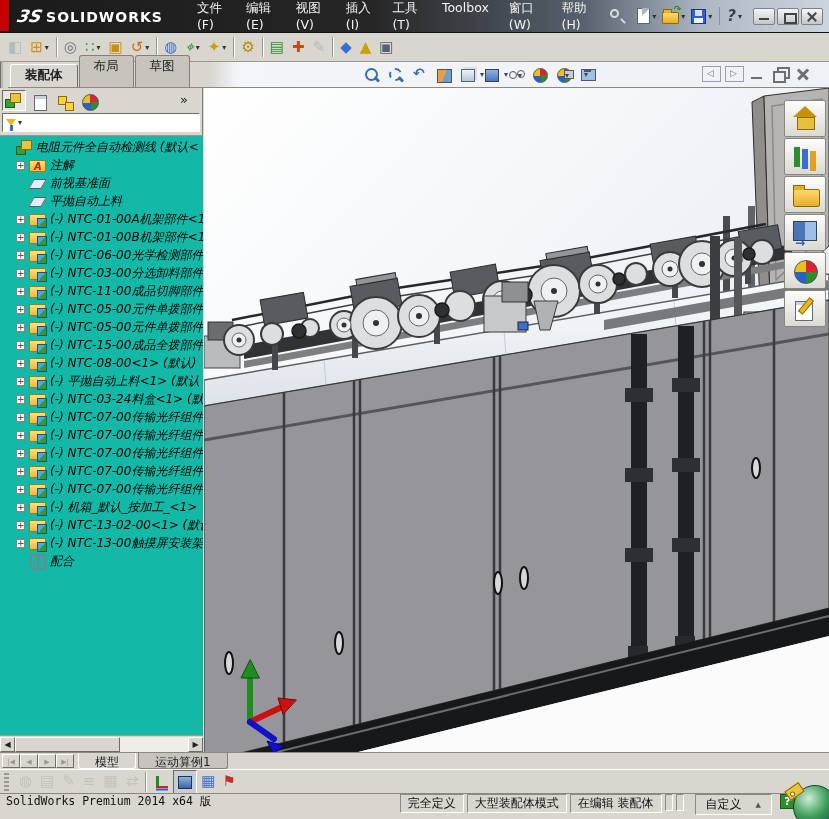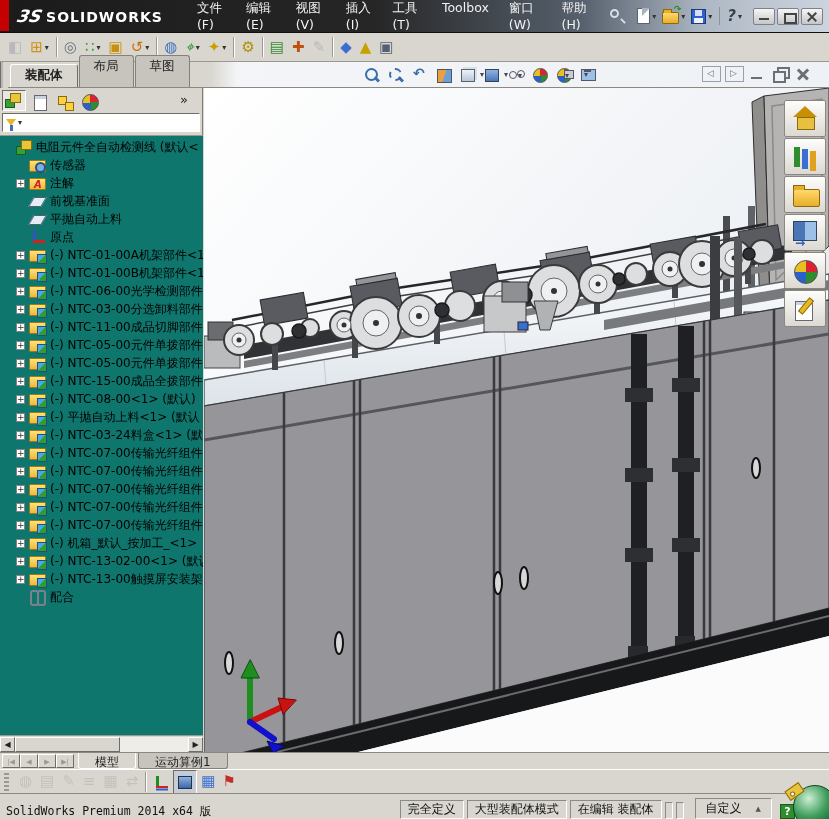--- a/index.html
+++ b/index.html
@@ -93,21 +93,21 @@
      box-shadow:inset 0 3px 0 #c8d2e0;}
   .ph-config::before{content:"";position:absolute;left:4px;top:4px;width:7px;height:7px;background:#ffd040;border:1px solid #8a6a10;}
   .ph-config::after{content:"";position:absolute;left:11px;top:10px;width:7px;height:7px;background:#ffd040;border:1px solid #8a6a10;}
   .ph-ball::before{content:"";position:absolute;left:3px;top:2px;width:15px;height:15px;border-radius:50%;
      background:conic-gradient(#d23 0 25%,#2e8e2e 0 50%,#2a5fd0 0 75%,#e8c020 0);border:1px solid #555;}
   .filterrow{margin:1px 2px;height:19px;background:#fff;border:1px solid;border-color:#6f6c66 #fff #fff #6f6c66;display:flex;align-items:center;padding-left:3px;}
   .funnel{width:0;height:0;border-left:5px solid transparent;border-right:5px solid transparent;border-top:7px solid #e8b820;position:relative;margin-right:2px;}
   .funnel::after{content:"";position:absolute;left:-1.5px;top:-1px;width:3px;height:6px;background:#3a6fd0;}
   .f-dd{font-size:8px;color:#333;}
   .filter-input{flex:1;border:none;outline:none;height:15px;font-size:11px;background:transparent;}
-  .tree{position:absolute;left:0;top:47px;bottom:17px;width:203px;background:#0f766e;border-top:1px solid #9b988f;overflow:hidden;padding-top:2px;}
+  .tree{position:absolute;left:0;top:47px;bottom:17px;width:203px;background:#14b8a6;border-top:1px solid #9b988f;overflow:hidden;padding-top:2px;font-style:italic;}
   .trow{display:flex;align-items:center;height:18px;padding-left:16px;white-space:nowrap;overflow:hidden;font-size:12px;color:#000;}
   .trow.root{padding-left:2px;}
   .plus{flex:none;width:9px;height:9px;border:1px solid #848484;background:#fff;font-size:9px;line-height:7px;text-align:center;color:#333;margin-right:4px;}
   .plus:empty{visibility:hidden;}
   .ticon{flex:none;width:17px;height:16px;position:relative;margin-right:4px;}
   .ticon.folder{background:linear-gradient(#ffe27a,#edb93a);border:1px solid #9c7a1a;border-radius:1px;height:12px;margin-top:2px;}
   .ticon.history::after{content:"";position:absolute;left:5px;top:1px;width:7px;height:7px;border-radius:50%;background:#fff;border:2px solid #2a5fd0;}
   .ticon.sensors::after{content:"";position:absolute;left:5px;top:1px;width:7px;height:7px;border-radius:50%;background:#7ab0e8;border:2px solid #28527a;}
   .ticon.annotations::after{content:"A";position:absolute;left:4px;top:0px;color:#c22;font-size:10px;font-weight:bold;}
   .ticon.asm-root::before{content:"";position:absolute;left:1px;top:7px;width:8px;height:7px;background:#35a035;border:1px solid #1c5c1c;}
@@ -151,21 +151,21 @@
   .mtool{position:absolute;left:0;top:769px;width:829px;height:24px;background:#d9d6cf;border-top:1px solid #fff;display:flex;align-items:center;}
   .grip{width:5px;height:18px;margin:0 6px 0 4px;background:repeating-linear-gradient(to bottom,#9b988f 0 2px,transparent 2px 4px);}
   .m-triad{position:relative;width:16px;height:16px;display:inline-block;}
   .m-triad::before{content:"";position:absolute;left:3px;top:2px;width:2.5px;height:12px;background:#1e8f1e;}
   .m-triad::after{content:"";position:absolute;left:3px;top:12px;width:12px;height:2.5px;background:#c22;box-shadow:0 2.5px 0 #2a5fd0;}
   .m-cube{position:relative;width:16px;height:16px;display:inline-block;}
   .m-cube::before{content:"";position:absolute;left:1px;top:2px;width:12px;height:11px;background:linear-gradient(#8fb2e0,#3a66a8);border:1px solid #234;box-shadow:2px -2px 0 #b8cce4;}
   .tb.pressed{background:#c9ccd4;border-color:#6f6c66 #fff #fff #6f6c66;}
   
   .statusbar{position:absolute;left:0;top:793px;width:829px;height:26px;background:#d9d6cf;border-top:1px solid #8b887f;
-     display:flex;align-items:flex-end;font-size:12px;color:#111;}
+     display:flex;align-items:flex-start;font-size:12px;color:#111;}
   .sb-left{margin-left:6px;flex:1;font-family:"DejaVu Sans Mono","Liberation Mono",monospace;font-size:11.5px;}
   .sfield{border:1px solid;border-color:#8a8a8a #fdfdfd #fdfdfd #8a8a8a;padding:0 7px;margin-right:3px;white-space:nowrap;}
   .sfield.tiny{width:8px;padding:1px 0;height:17px;}
   .scustom{display:flex;align-items:center;border:1px solid;border-color:#8a8a8a #fdfdfd #fdfdfd #8a8a8a;padding:1px 10px;margin:0 8px;}
   .scustom .up{font-size:7px;color:#555;margin-left:14px;}
   .helpbadge{width:15px;height:15px;background:#2e8e2e;border:1px solid #1a5a1a;color:#fff;font-weight:bold;font-size:11px;text-align:center;line-height:14px;margin-right:34px;}
   .sphere{position:absolute;right:-8px;bottom:-10px;width:44px;height:44px;border-radius:50%;
      background:radial-gradient(circle at 35% 30%,#cdeed6,#3f9e5c 45%,#17663a 80%);border:1px solid #0e4426;}
   .tag{position:absolute;right:26px;bottom:22px;width:17px;height:11px;background:#e8c43a;border:1px solid #8a6a10;transform:rotate(-35deg);}
   .tag::after{content:"";position:absolute;left:2px;top:3px;width:3px;height:3px;border-radius:50%;background:#fff;border:1px solid #8a6a10;}
@@ -388,50 +388,40 @@
     </div>
     <div class="tree">
 
         <div class="trow root">
           <span class="plus"></span>
           <i class="ticon asm-root"></i>
           <span class="tlabel">电阻元件全自动检测线 (默认&lt;</span>
         </div>
 
 
-        <div class="trow">
-          <span class="plus"></span>
-          <i class="ticon folder sensors"></i>
-          <span class="tlabel">传感器</span>
-        </div>
 
         <div class="trow">
           <span class="plus">+</span>
           <i class="ticon folder annotations"></i>
           <span class="tlabel">注解</span>
         </div>
 
         <div class="trow">
           <span class="plus"></span>
           <i class="ticon plane"></i>
           <span class="tlabel">前视基准面</span>
         </div>
 
         <div class="trow">
           <span class="plus"></span>
           <i class="ticon plane"></i>
           <span class="tlabel">平抛自动上料</span>
         </div>
 
 
-        <div class="trow">
-          <span class="plus"></span>
-          <i class="ticon origin"></i>
-          <span class="tlabel">原点</span>
-        </div>
 
         <div class="trow">
           <span class="plus">+</span>
           <i class="ticon component"></i>
           <span class="tlabel">(-) NTC-01-00A机架部件&lt;1&gt;</span>
         </div>
 
         <div class="trow">
           <span class="plus">+</span>
           <i class="ticon component"></i>

